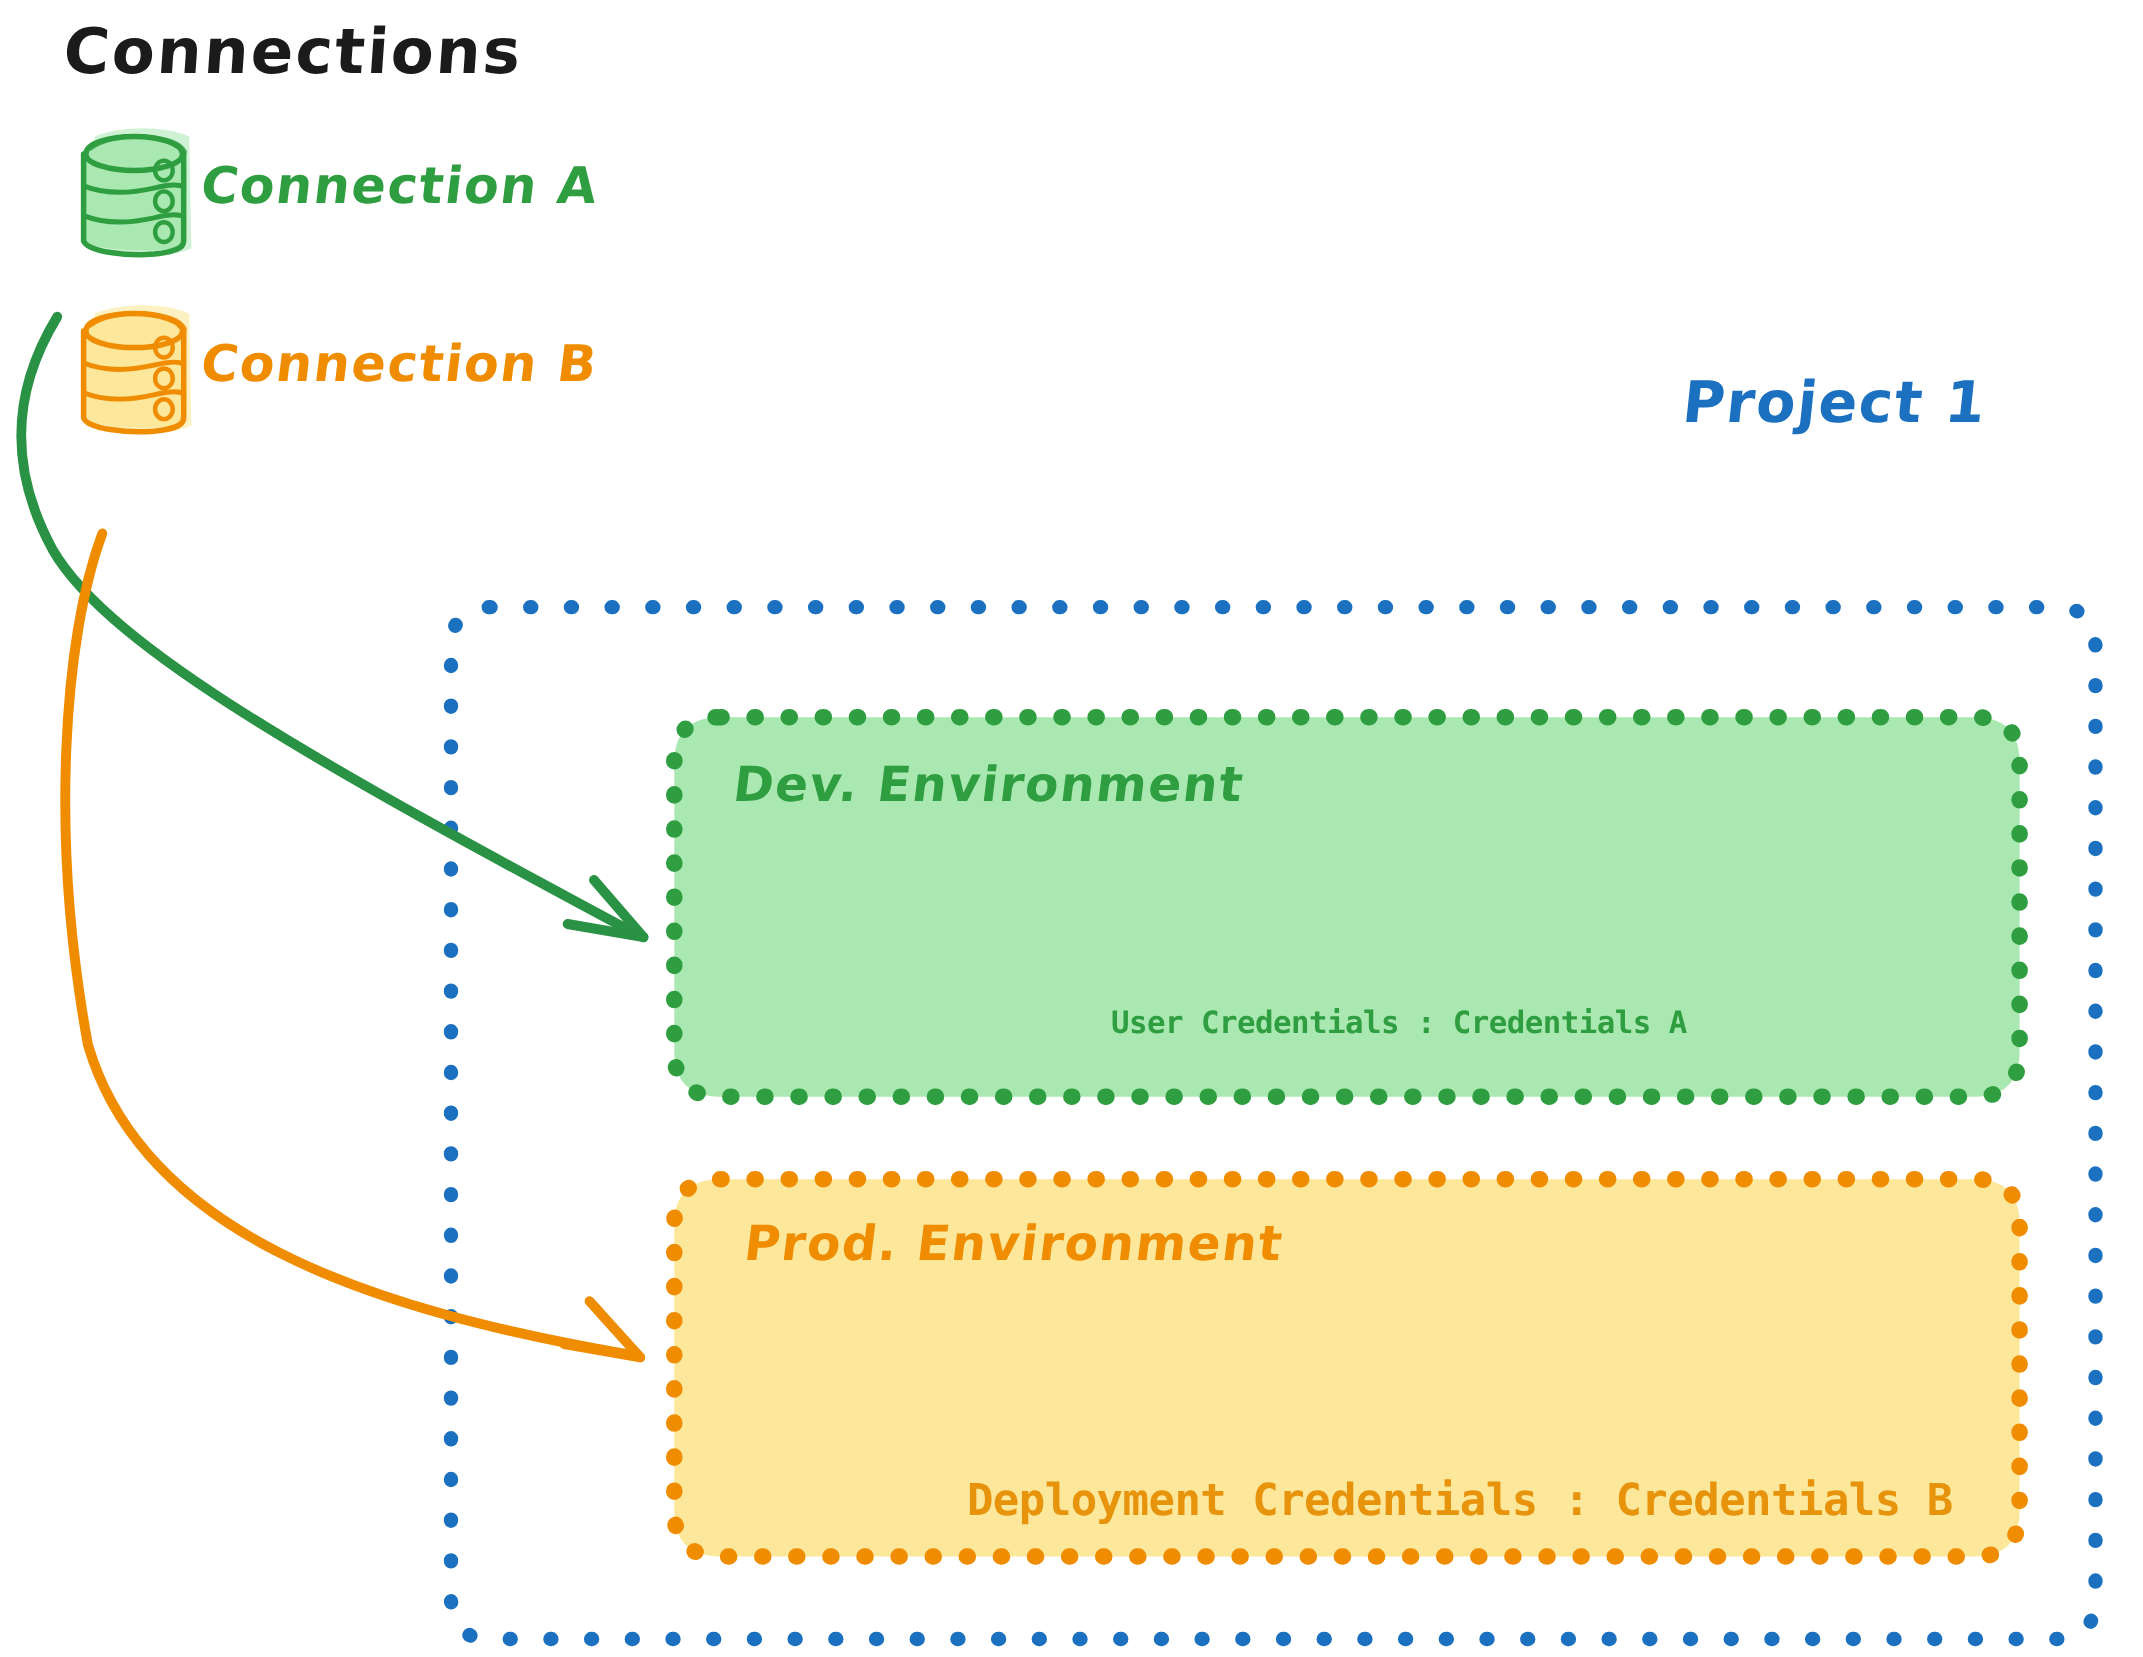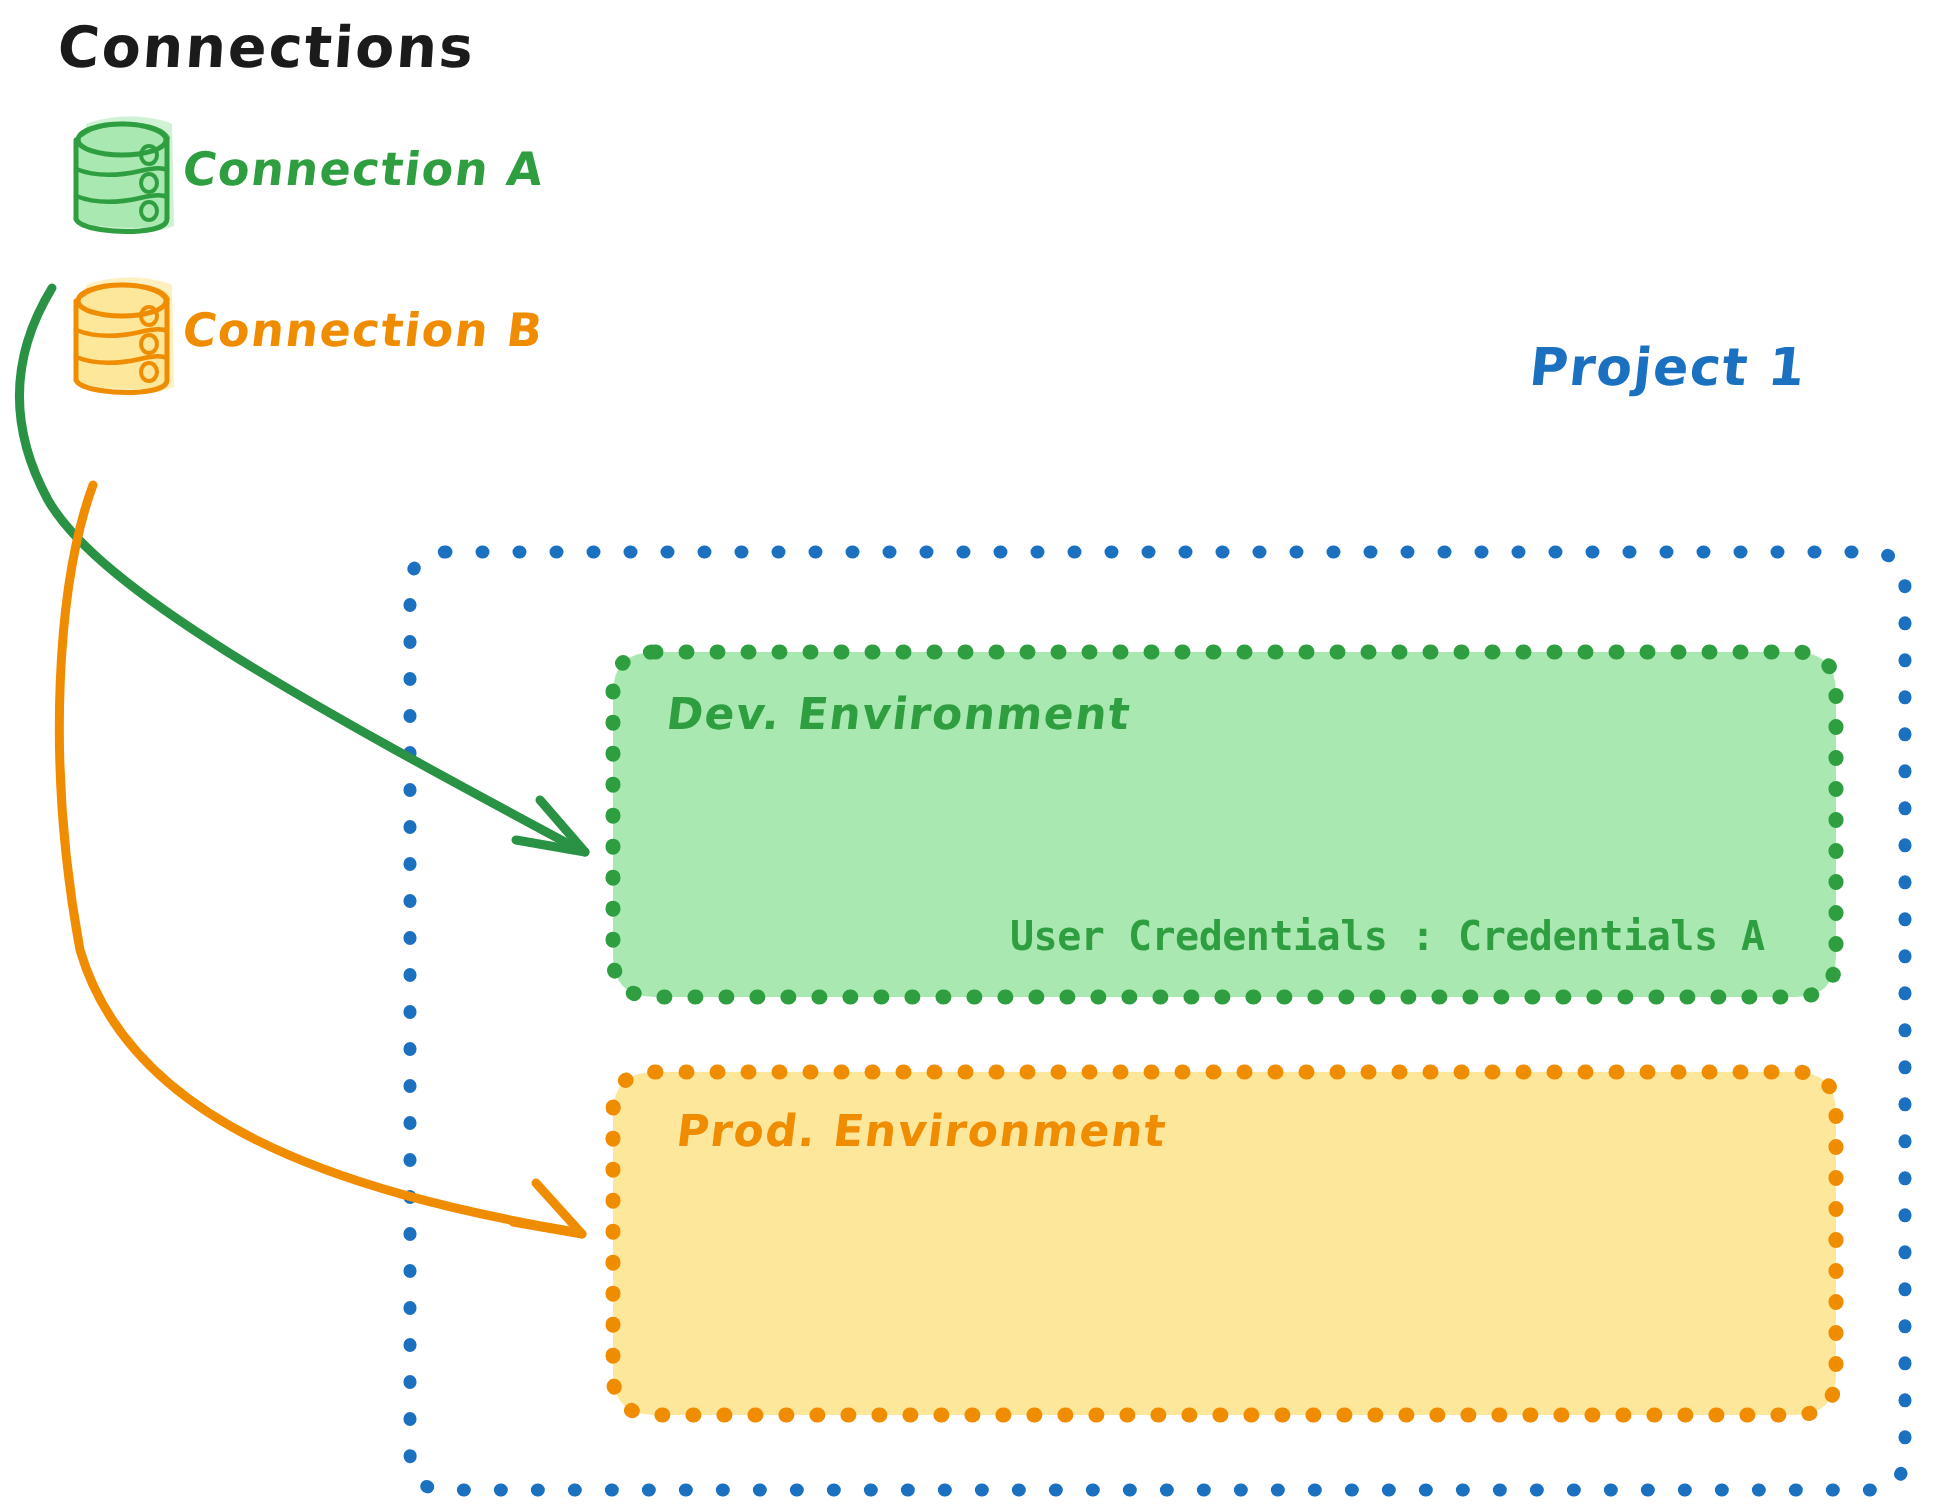--- a/index.html
+++ b/index.html
@@ -65,21 +65,21 @@
     transform: skewX(-7deg);
   }
   #label-prod-env {
     left: 677px; top: 1105px;
     font-size: 44px;
     color: #f08c00;
     transform: skewX(-7deg);
   }
   #label-dev-creds {
     left: 1010px; top: 913px;
-    font-size: 40px;
+    font-size: 28px;
     color: #2f9e41;
     letter-spacing: -0.5px;
   }
   #label-prod-creds {
     left: 879px; top: 1341px;
     font-size: 40px;
     color: #e8930c;
     letter-spacing: -0.5px;
   }
 </style>
@@ -167,14 +167,15 @@
   <div class="abs hand" id="label-conn-b">Connection B</div>
 
   <div class="abs hand" id="label-project">Project 1</div>
 
   <div class="abs hand" id="label-dev-env">Dev. Environment</div>
 
   <div class="abs mono" id="label-dev-creds">User Credentials : Credentials A</div>
 
   <div class="abs hand" id="label-prod-env">Prod. Environment</div>
 
+  <div class="abs mono" id="label-prod-creds">Deployment Credentials : Credentials B</div>
 
 </div>
 
 </body></html>

